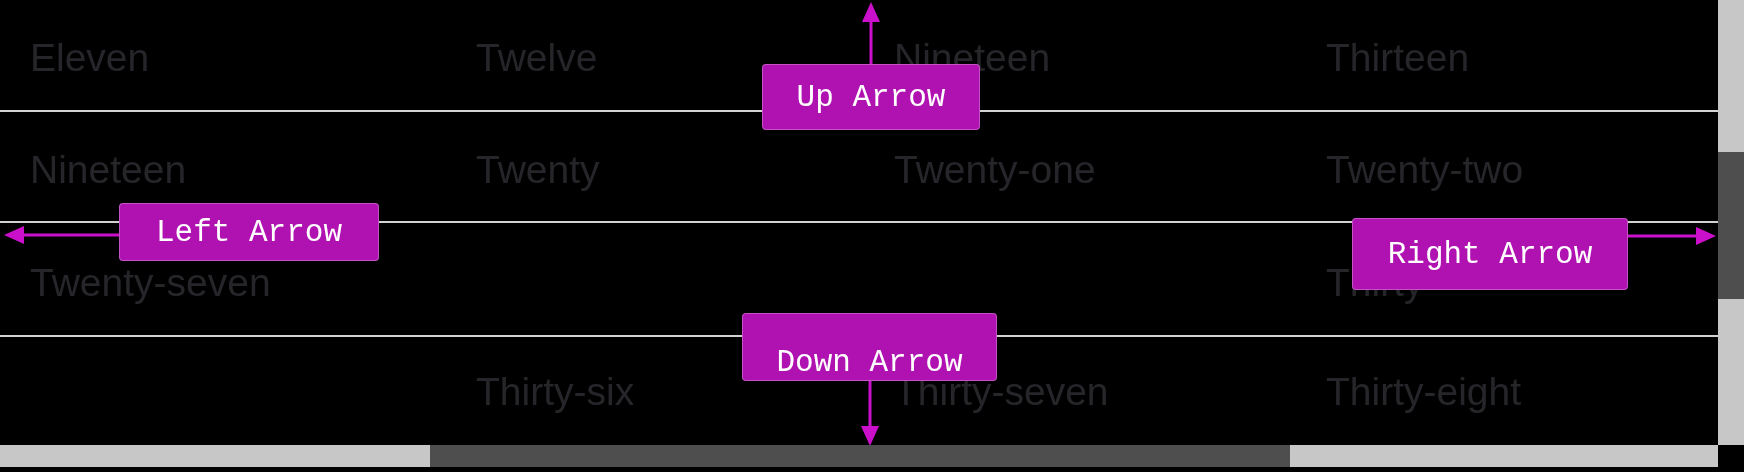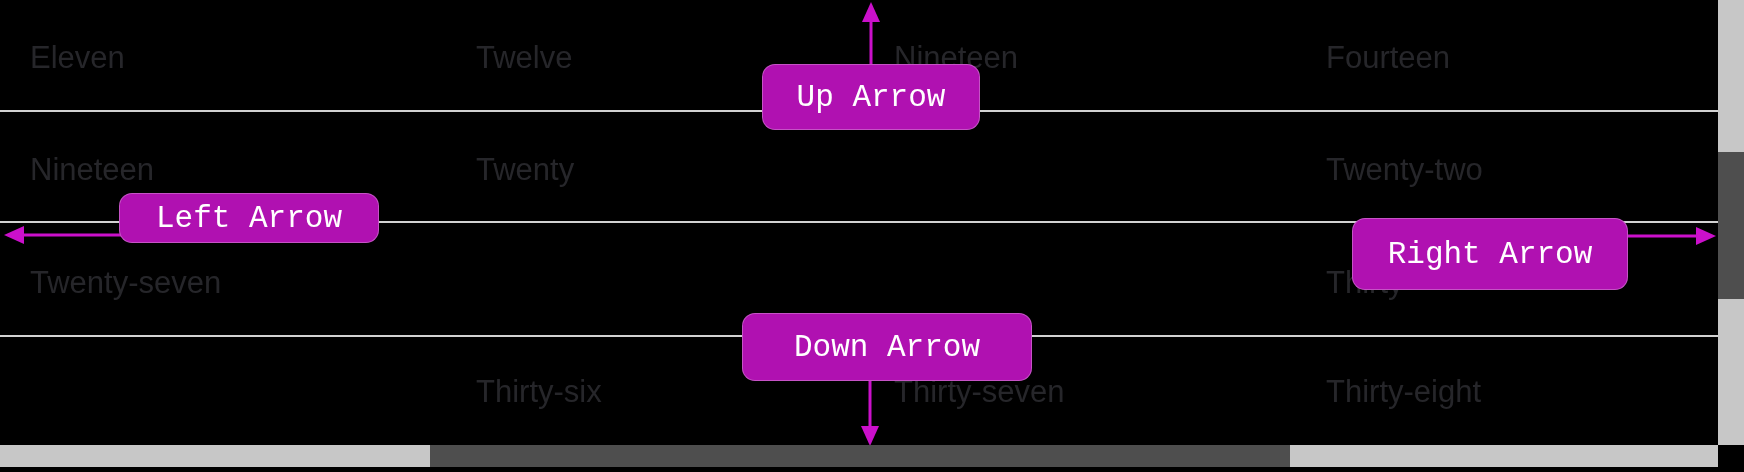--- a/index.html
+++ b/index.html
@@ -9,43 +9,43 @@
   }
   html,body{margin:0;padding:0;}
   body{
     width:1744px;height:472px;position:relative;overflow:hidden;
     background:var(--background);
     font-family:"Liberation Sans","DejaVu Sans",sans-serif;
   }
   .stage{position:absolute;inset:0;}
   
   .cell{
-    position:absolute;font-size:31px;line-height:34px;font-weight:400;
+    position:absolute;font-size:39px;line-height:34px;font-weight:400;
     color:var(--grid-text);white-space:nowrap;
   }
   .r0{top:41px;} .r1{top:153px;} .r2{top:266px;} .r3{top:375px;}
   .c0{left:30px;} .c1{left:476px;} .c2{left:894px;} .c3{left:1326px;}
   
   .sep{position:absolute;left:0;width:1718px;height:2px;background:var(--separator);}
   .sep1{top:110px;} .sep2{top:221px;} .sep3{top:335px;}
   
   .arrows{position:absolute;inset:0;pointer-events:none;}
   
   .badge{
-    position:absolute;box-sizing:border-box;border-radius:13px;
+    position:absolute;box-sizing:border-box;border-radius:4px;
     background:var(--badge);border:1px solid rgba(255,255,255,.28);
     color:var(--badge-text);
     font-family:"Liberation Mono","DejaVu Sans Mono",monospace;
     font-size:31px;display:flex;align-items:center;justify-content:center;
     white-space:nowrap;
   }
   .badge-up{left:762px;top:64px;width:218px;height:66px;}
-  .badge-left{left:119px;top:193px;width:260px;height:50px;}
+  .badge-left{left:119px;top:203px;width:260px;height:58px;}
   .badge-right{left:1352px;top:198px;width:276px;height:72px;margin-top:20px;}
-  .badge-down{left:742px;top:313px;width:290px;height:68px;}
+  .badge-down{left:742px;top:313px;width:255px;height:68px;align-items:flex-end;}
   
   .vscroll{
     position:absolute;left:1718px;top:0;width:26px;height:445px;
     background:var(--scrollbar-track);
   }
   .vscroll .thumb{
     position:absolute;left:0;top:152px;width:26px;height:147px;
     background:var(--scrollbar-thumb);
   }
   .hscroll{
@@ -63,24 +63,25 @@
 
 <div class="stage">
 
   <div class="sep sep1"></div>
   <div class="sep sep2"></div>
   <div class="sep sep3"></div>
 
   <span class="cell r0 c0">Eleven</span>
   <span class="cell r0 c1">Twelve</span>
   <span class="cell r0 c2">Nineteen</span>
-  <span class="cell r0 c3">Fourteen</span>
+  <span class="cell r0 c3">Thirteen</span>
 
   <span class="cell r1 c0">Nineteen</span>
   <span class="cell r1 c1">Twenty</span>
+  <span class="cell r1 c2">Twenty-one</span>
   <span class="cell r1 c3">Twenty-two</span>
 
   <span class="cell r2 c0">Twenty-seven</span>
   <span class="cell r2 c3">Thirty</span>
 
   <span class="cell r3 c1">Thirty-six</span>
   <span class="cell r3 c2">Thirty-seven</span>
   <span class="cell r3 c3">Thirty-eight</span>
 
   <svg class="arrows" width="1744" height="472" viewBox="0 0 1744 472">

